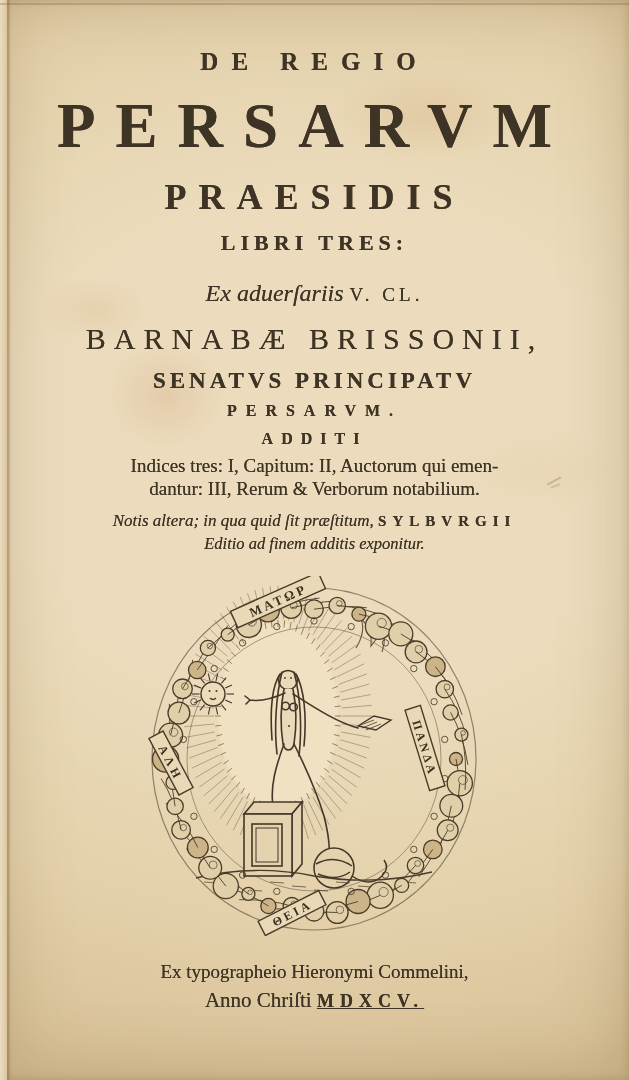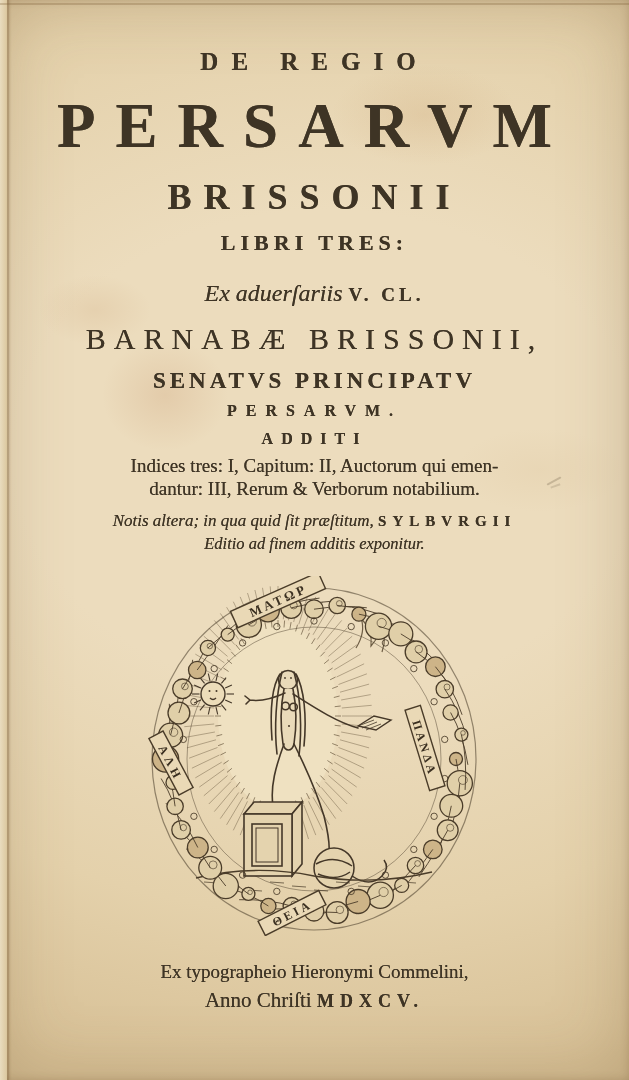--- a/index.html
+++ b/index.html
@@ -27,52 +27,52 @@
     background:rgba(130,100,60,0.30);pointer-events:none;}
 
   .tline{position:absolute;left:0;right:0;text-align:center;white-space:nowrap;
     text-shadow:0 0 0.6px rgba(62,52,37,0.85);}
   .t-deregio   {top:48px;  font-size:25px; letter-spacing:13px; font-weight:bold;}
   .t-persarvm  {top:90px;  font-size:63px; letter-spacing:20px; font-weight:bold;}
   .t-principatv{top:176px; font-size:36px; letter-spacing:12px; font-weight:bold;}
   .t-libri     {top:230px; font-size:22px; letter-spacing:5px;  font-weight:bold;}
   .t-ex        {top:280px; font-size:24px;}
   .t-ex .it    {font-style:italic;}
-  .t-ex .sp    {font-size:19px; letter-spacing:4px; font-weight:bold;}
+  .t-ex .sp    {font-size:19px; letter-spacing:4px; font-weight:normal;}
   .t-author    {top:322px; font-size:30px; letter-spacing:8px; font-weight:normal;}
   .t-senatus   {top:368px; font-size:23px; letter-spacing:4px; font-weight:bold;}
   .t-praesidis {top:402px; font-size:16px; letter-spacing:9px; font-weight:bold;}
   .t-additi    {top:430px; font-size:16px; letter-spacing:8px; font-weight:bold;}
   .t-ind1      {top:455px; font-size:19px;}
   .t-ind2      {top:478px; font-size:19px;}
   .t-ed1       {top:511px; font-size:17px;}
   .t-ed1 .it, .t-ed2 .it {font-style:italic;}
   .t-ed1 .sp   {font-size:15px; letter-spacing:6px; font-weight:bold;}
   .t-ed2       {top:534px; font-size:16.5px;}
   .t-imp1      {top:961px; font-size:19px;}
   .t-imp2      {top:988px; font-size:21px;}
-  .t-imp2 .yr  {font-size:18px; letter-spacing:6px; font-weight:bold;}
+  .t-imp2 .yr  {font-size:18px; letter-spacing:6px; font-weight:bold;text-decoration:underline;}
 
   .emblem-wrap{position:absolute;left:144px;top:576px;width:340px;height:360px;}
   .pencil-mark{position:absolute;left:546px;top:480px;width:16px;height:2px;
     background:rgba(115,98,76,0.30);transform:rotate(-28deg);border-radius:1px;}
   .pencil-mark::after{content:"";position:absolute;left:2px;top:5px;width:10px;height:1.5px;
     background:rgba(115,98,76,0.22);transform:rotate(8deg);}
 </style>
 </head>
 <body>
 
 <div class="page">
   <div class="edge-left"></div>
   <div class="fold-line"></div>
   <div class="edge-top"></div>
 
   <div class="tline t-deregio">DE REGIO</div>
   <div class="tline t-persarvm">PERSARVM</div>
-  <div class="tline t-principatv">BRISSONII</div>
+  <div class="tline t-principatv">PRAESIDIS</div>
   <div class="tline t-libri">LIBRI TRES:</div>
 
   <div class="tline t-ex">
     <span class="it">Ex aduerſariis</span>
     <span> </span>
     <span class="sp">V. CL.</span>
   </div>
 
   <div class="tline t-author">BARNABÆ BRISSONII,</div>
   <div class="tline t-senatus">SENATVS PRINCIPATV</div>

